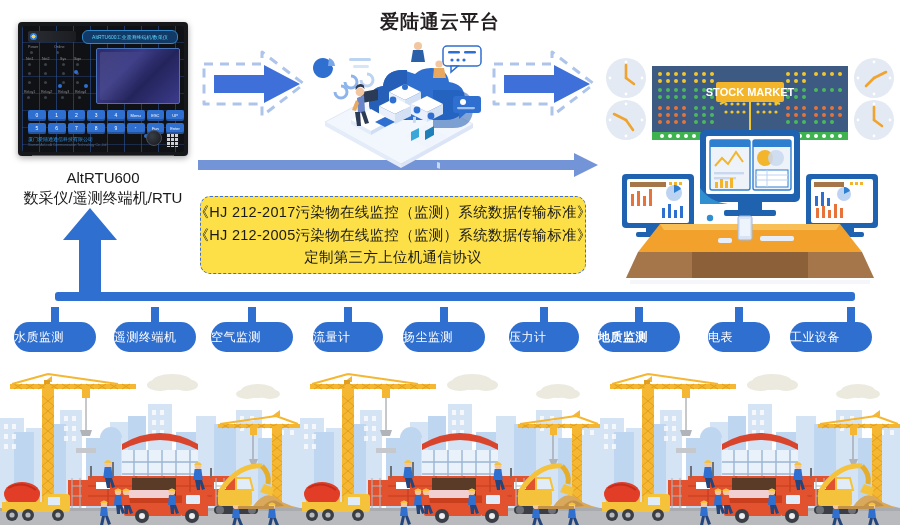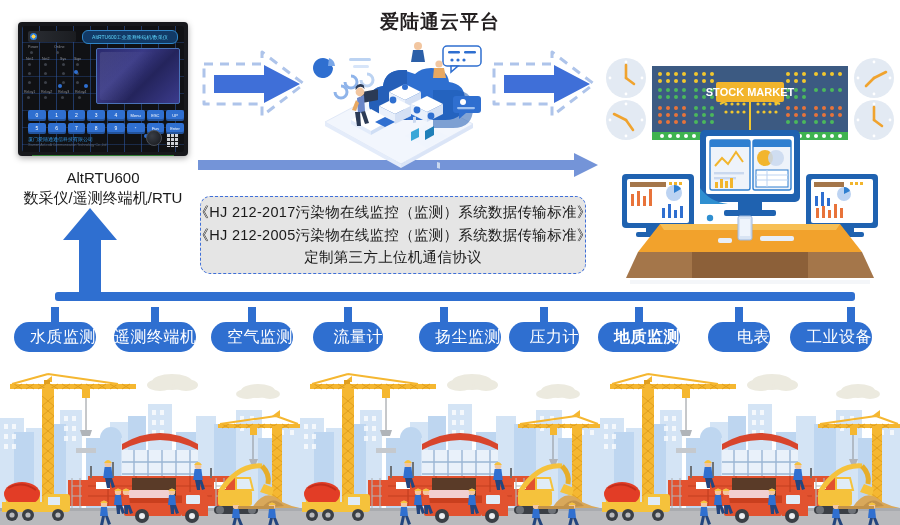--- a/index.html
+++ b/index.html
@@ -56,34 +56,34 @@
   #arrow2{left:490px;top:48px;}
 
   
   #long-arrow{position:absolute;left:198px;top:152px;width:400px;height:26px;}
 
   
   #up-arrow{position:absolute;left:60px;top:208px;width:60px;height:92px;}
 
   
   #proto{position:absolute;left:200px;top:196px;width:384px;height:76px;
-         border:1.6px dashed #3f6fd8;border-radius:10px;background:#e5e5e5;
+         border:1.6px dashed #3f6fd8;border-radius:10px;background:#fde047;
          display:flex;flex-direction:column;align-items:center;justify-content:center;}
   #proto div{font-size:14.5px;color:#1a1a1a;line-height:1.55;white-space:nowrap;letter-spacing:.3px;}
 
   
   #platform{position:absolute;left:600px;top:48px;width:300px;height:238px;}
 
   
   #cloud-ill{position:absolute;left:305px;top:40px;width:185px;height:130px;}
 
   
   #tree{position:absolute;left:0;top:286px;width:900px;height:50px;}
   .pill{position:absolute;top:322px;height:30px;border-radius:15px;background:#2f6fd0;
-        color:#fff;font-size:16px;line-height:30px;text-align:right;white-space:nowrap;
+        color:#fff;font-size:12px;line-height:30px;text-align:left;white-space:nowrap;
         letter-spacing:.5px;}
 
   
   #scene{position:absolute;left:0;top:366px;width:900px;height:159px;overflow:hidden;background:#ffffff;}
   .tile{position:absolute;top:0;width:300px;height:159px;}
 </style>
 </head>
 <body>
 
 <div id="stage">
@@ -568,21 +568,21 @@
     <rect x="635" y="21" width="8" height="26" fill="#2f6fd0"></rect>
     <rect x="735" y="21" width="8" height="26" fill="#2f6fd0"></rect>
     <rect x="847" y="21" width="8" height="26" fill="#2f6fd0"></rect>
   </svg>
 
   <div id="pill-layer">
       <div class="pill" style="left: 14px; width: 82px;">水质监测</div>
       <div class="pill" style="left: 114px; width: 82px;">遥测终端机</div>
       <div class="pill" style="left: 211px; width: 82px;">空气监测</div>
       <div class="pill" style="left: 313px; width: 70px;">流量计</div>
-      <div class="pill" style="left: 419px; width: 82px;">扬尘监测</div>
+      <div class="pill" style="left: 403px; width: 82px;">扬尘监测</div>
       <div class="pill" style="left: 509px; width: 70px;">压力计</div>
       <div class="pill" style="left: 598px; width: 82px; font-weight: bold;">地质监测</div>
       <div class="pill" style="left: 708px; width: 62px;">电表</div>
       <div class="pill" style="left: 790px; width: 82px;">工业设备</div>
     </div>
 
   <div id="scene">
     <svg class="tile" style="left:0px;" viewBox="0 0 300 159">
       <use href="#ctile"></use>
     </svg>

